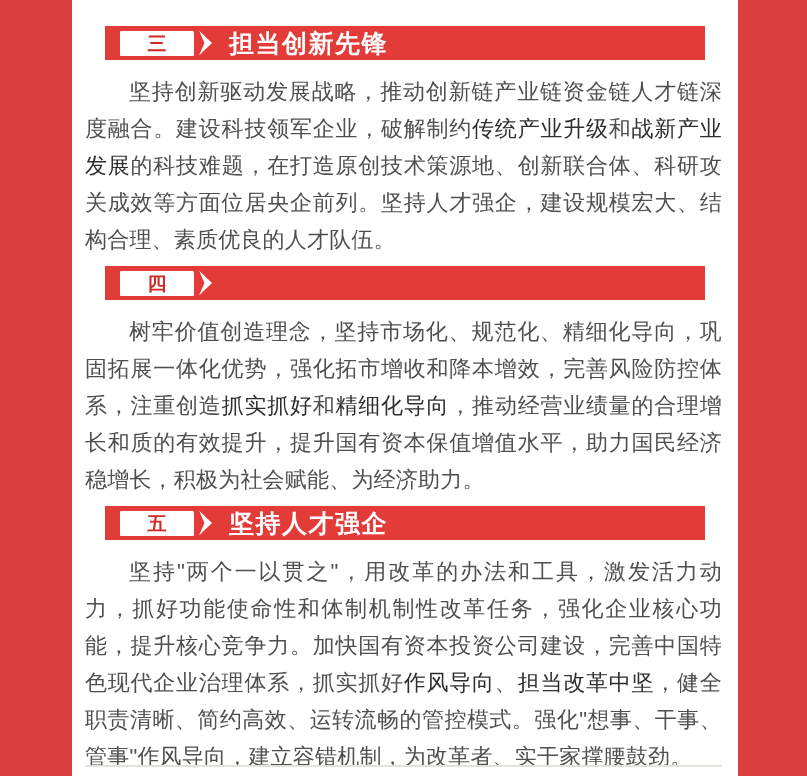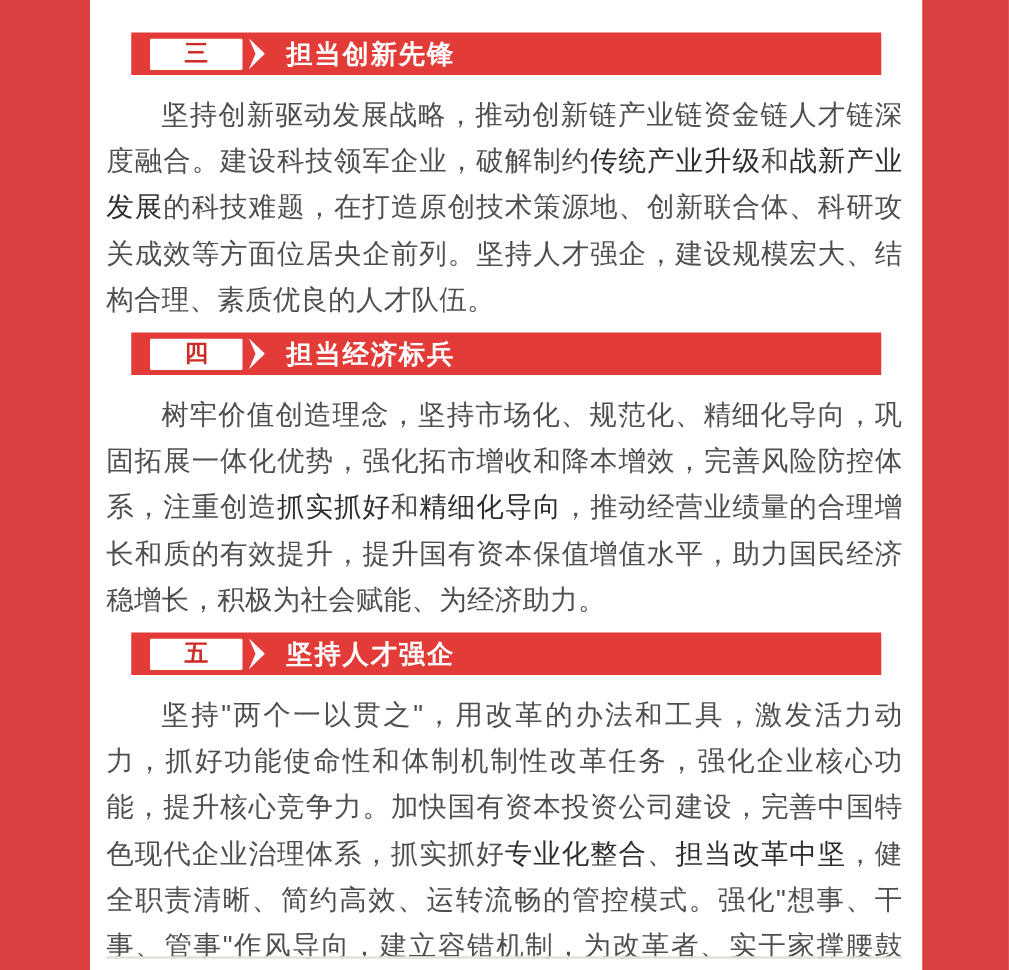--- a/index.html
+++ b/index.html
@@ -27,21 +27,21 @@
     flex:0 0 auto;
   }
   .num {
     color:var(--number-red,#CE2A26); font-size:19px; font-weight:bold; line-height:1;
   }
   .tip {
     margin-left:5px; width:13px; height:25px; background:#ffffff; flex:0 0 auto;
     clip-path:polygon(0 0, 100% 50%, 0 100%, 42% 50%);
   }
   .banner-title {
-    margin-left:17px; color:#ffffff; font-size:21px; font-weight:bold;
+    margin-left:17px; color:#ffffff; font-size:25px; font-weight:bold;
     letter-spacing:1.5px; white-space:nowrap;
   }
   .para {
     margin:13px 16px 8px 13px;
     font-size:22px; line-height:37px; color:var(--text-gray,#4F4F4F);
     text-align:justify; text-indent:2em; letter-spacing:0.2px;
   }
   .para b { color:var(--text-bold,#2E2E2E); font-weight:400; }
   .bottom-divider {
     position:absolute; left:13px; right:16px; bottom:9px; height:2px;
@@ -65,32 +65,31 @@
     </div>
     <p class="para"><span>坚持创新驱动发展战略，推动创新链产业链资金链人才链深度融合。建设科技领军企业，破解制约</span><b>传统产业升级</b><span>和</span><b>战新产业发展</b><span>的科技难题，在打造原创技术策源地、创新联合体、科研攻关成效等方面位居央企前列。坚持人才强企，建设规模宏大、结构合理、素质优良的人才队伍。</span></p>
   </section>
 
   <section class="section">
     <div class="banner">
       <span class="num-box">
         <span class="num">四</span>
       </span>
       <span class="tip"></span>
-      <span class="banner-title">担当经济标兵</span>
     </div>
     <p class="para"><span>树牢价值创造理念，坚持市场化、规范化、精细化导向，巩固拓展一体化优势，强化拓市增收和降本增效，完善风险防控体系，注重创造</span><b>抓实抓好</b><span>和</span><b>精细化导向</b><span>，推动经营业绩量的合理增长和质的有效提升，提升国有资本保值增值水平，助力国民经济稳增长，积极为社会赋能、为经济助力。</span></p>
   </section>
 
   <section class="section">
     <div class="banner">
       <span class="num-box">
         <span class="num">五</span>
       </span>
       <span class="tip"></span>
       <span class="banner-title">坚持人才强企</span>
     </div>
-    <p class="para"><span>坚持"两个一以贯之"，用改革的办法和工具，激发活力动力，抓好功能使命性和体制机制性改革任务，强化企业核心功能，提升核心竞争力。加快国有资本投资公司建设，完善中国特色现代企业治理体系，抓实抓好</span><b>专业化整合</b><span>、</span><b>担当改革中坚</b><span>，健全职责清晰、简约高效、运转流畅的管控模式。强化"想事、干事、管事"作风导向，建立容错机制，为改革者、实干家撑腰鼓劲。</span></p>
+    <p class="para"><span>坚持"两个一以贯之"，用改革的办法和工具，激发活力动力，抓好功能使命性和体制机制性改革任务，强化企业核心功能，提升核心竞争力。加快国有资本投资公司建设，完善中国特色现代企业治理体系，抓实抓好</span><b>作风导向</b><span>、</span><b>担当改革中坚</b><span>，健全职责清晰、简约高效、运转流畅的管控模式。强化"想事、干事、管事"作风导向，建立容错机制，为改革者、实干家撑腰鼓劲。</span></p>
   </section>
 </div>
     <div class="bottom-divider"></div>
   </div>
   <div class="side-bar right"></div>
 </div>
 
 </body></html>

